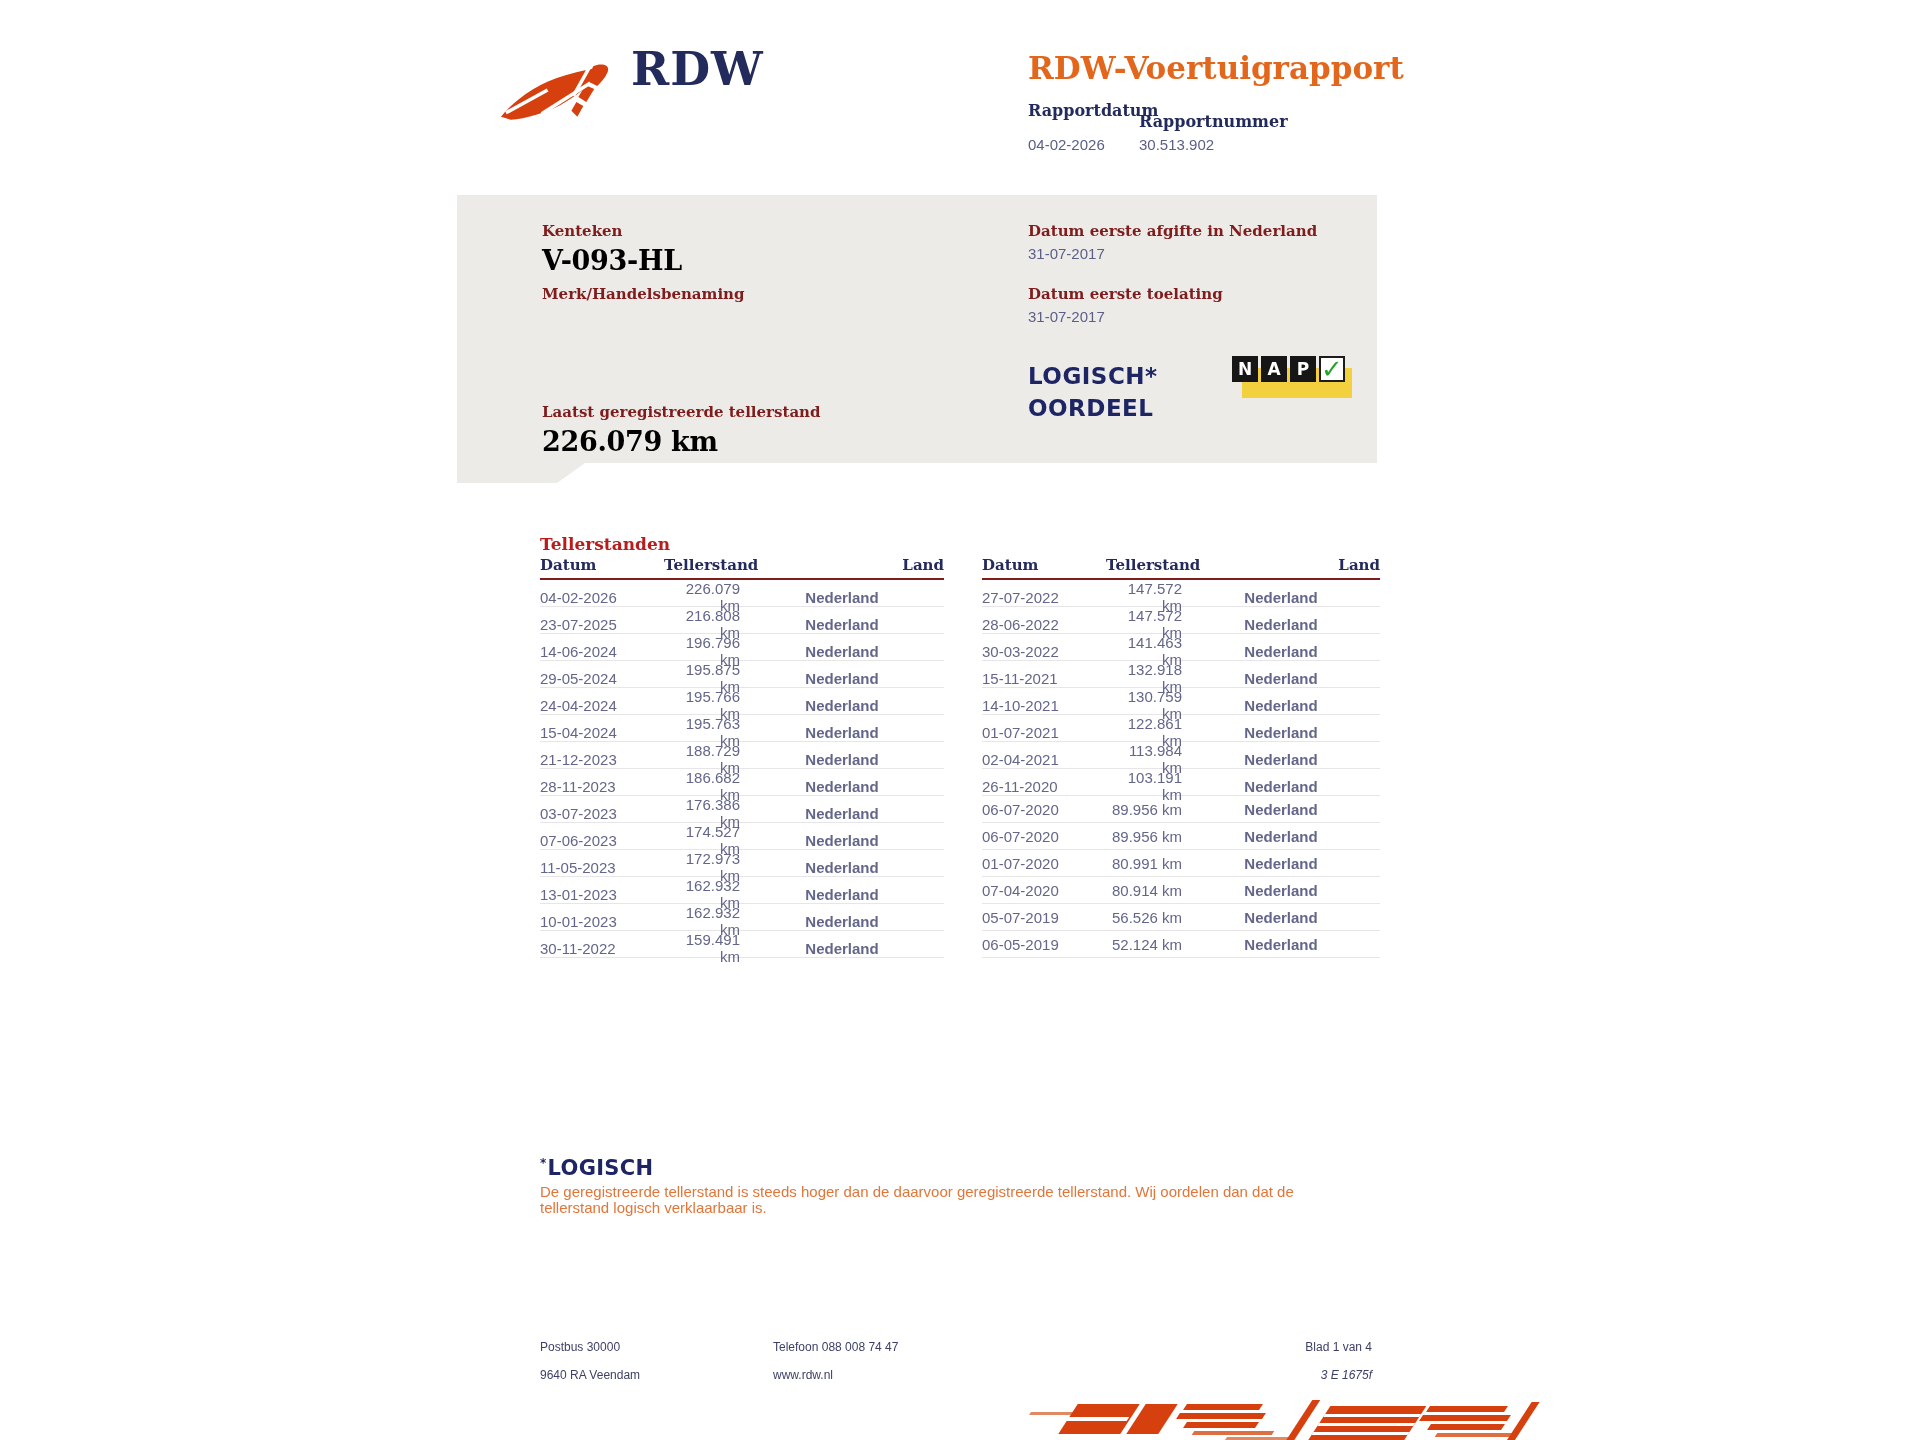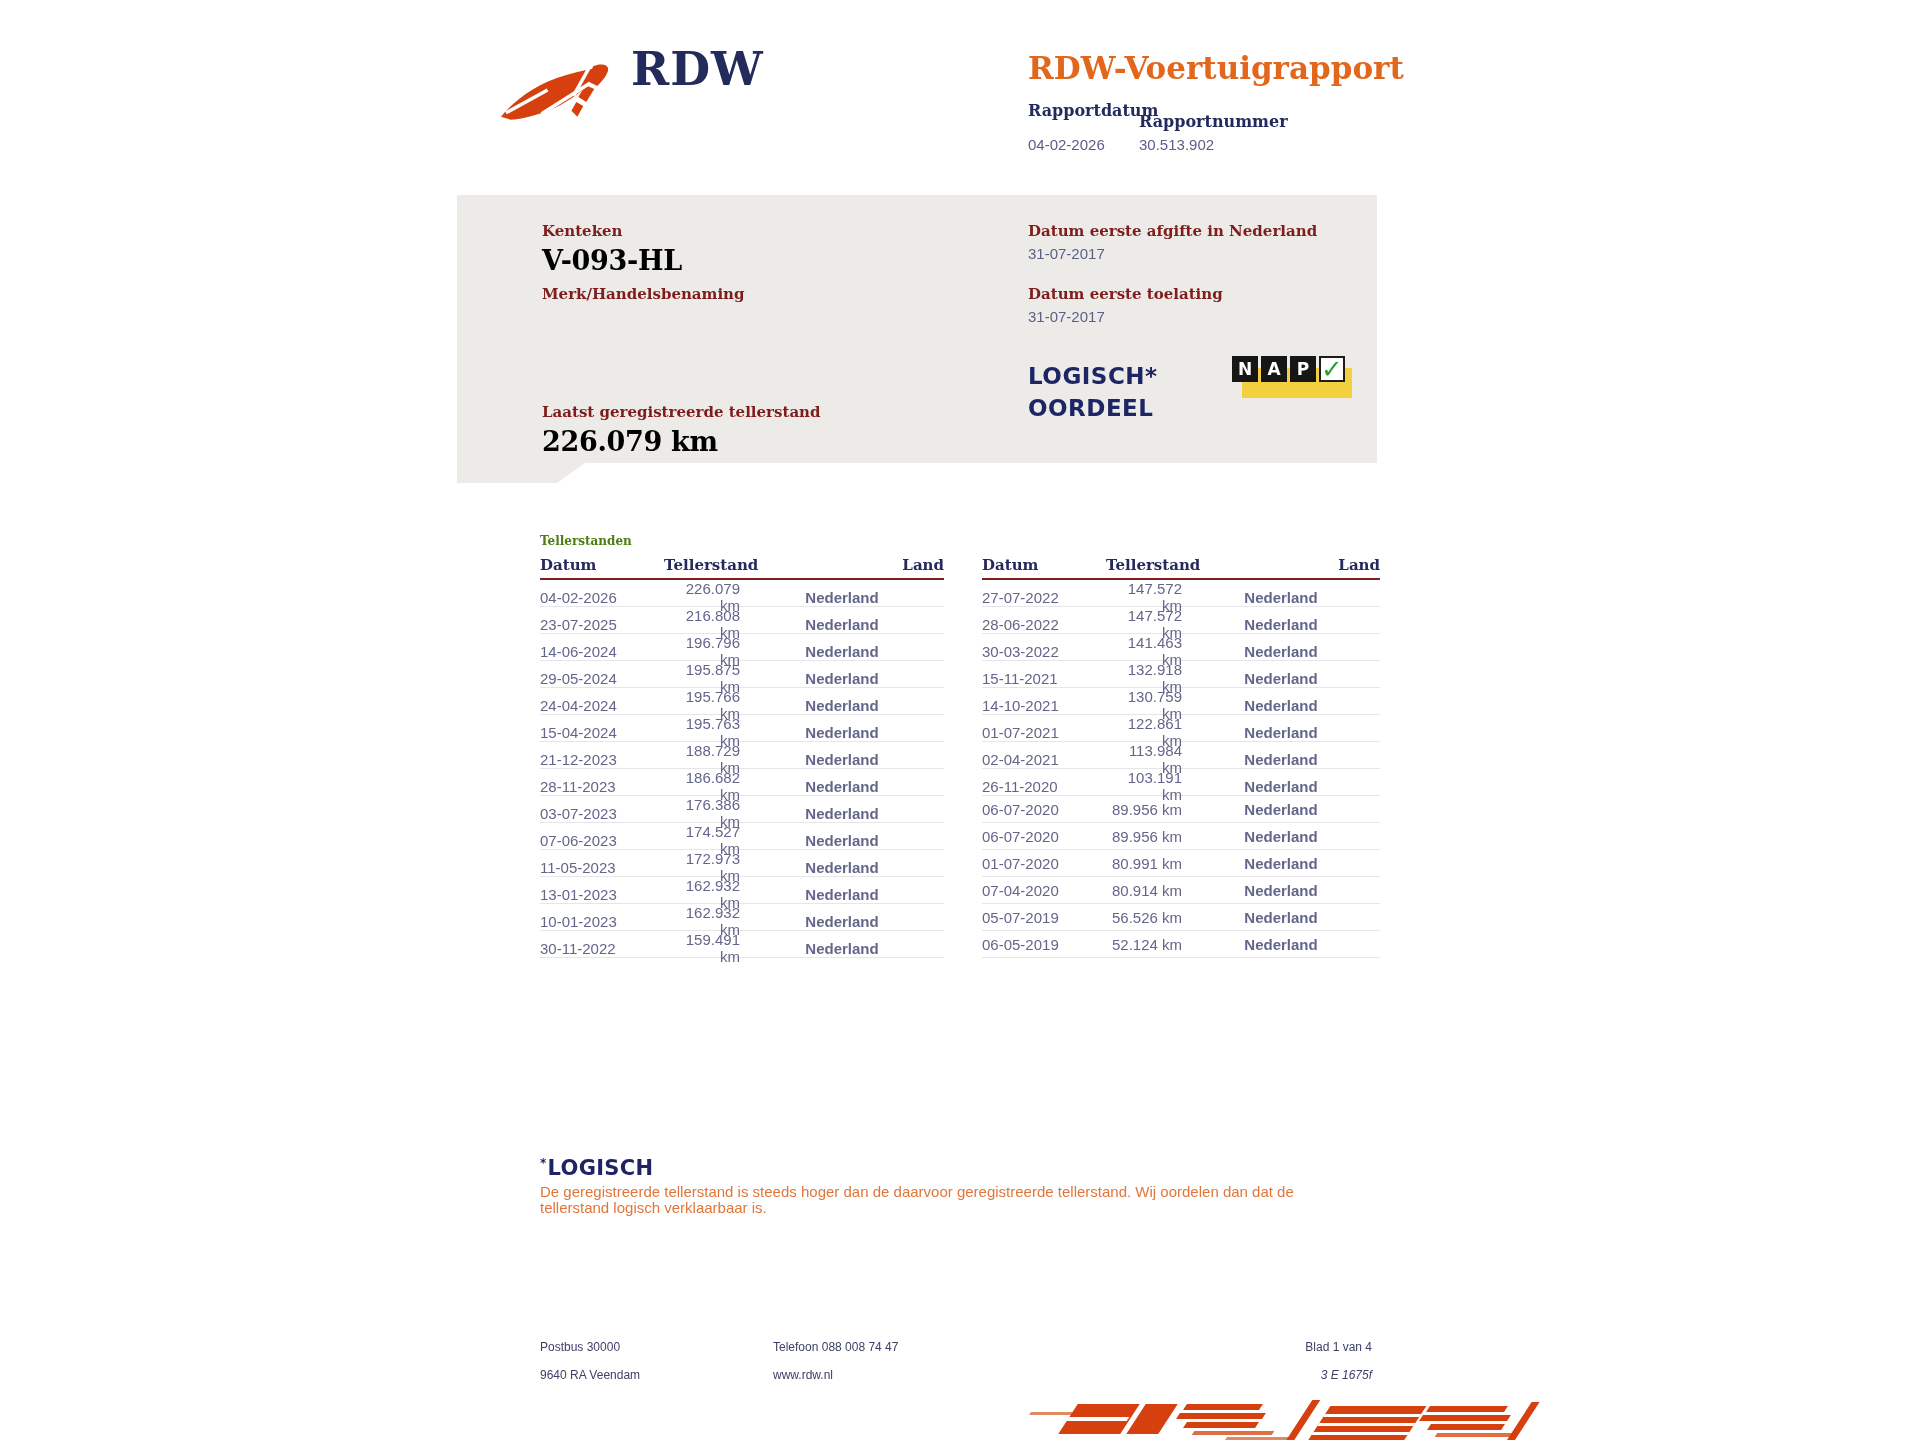--- a/index.html
+++ b/index.html
@@ -57,21 +57,21 @@
     display:flex; align-items:center; justify-content:center;
   }
   .nap-tile.check {
     background:#ffffff; border:2px solid #1c1c1c;
     color:#27a22d; font-size:26px; overflow:visible; line-height:0;
   }
 
   
   .section-title {
     font-family:"DejaVu Serif", serif; font-weight:700;
-    font-size:12px; color:#4d7c0f;
+    font-size:17px; color:#b91c1c;
   }
   .odo-table { position:absolute; top:556px; }
   .odo-table.left  { left:540px; width:404px; }
   .odo-table.right { left:982px; width:398px; }
   .odo-head {
     display:grid; grid-template-columns:124px 76px 1fr;
     border-bottom:2px solid #7f1d1d; padding-bottom:4px;
   }
   .odo-head span {
     font-family:"DejaVu Serif", serif; font-weight:700;

